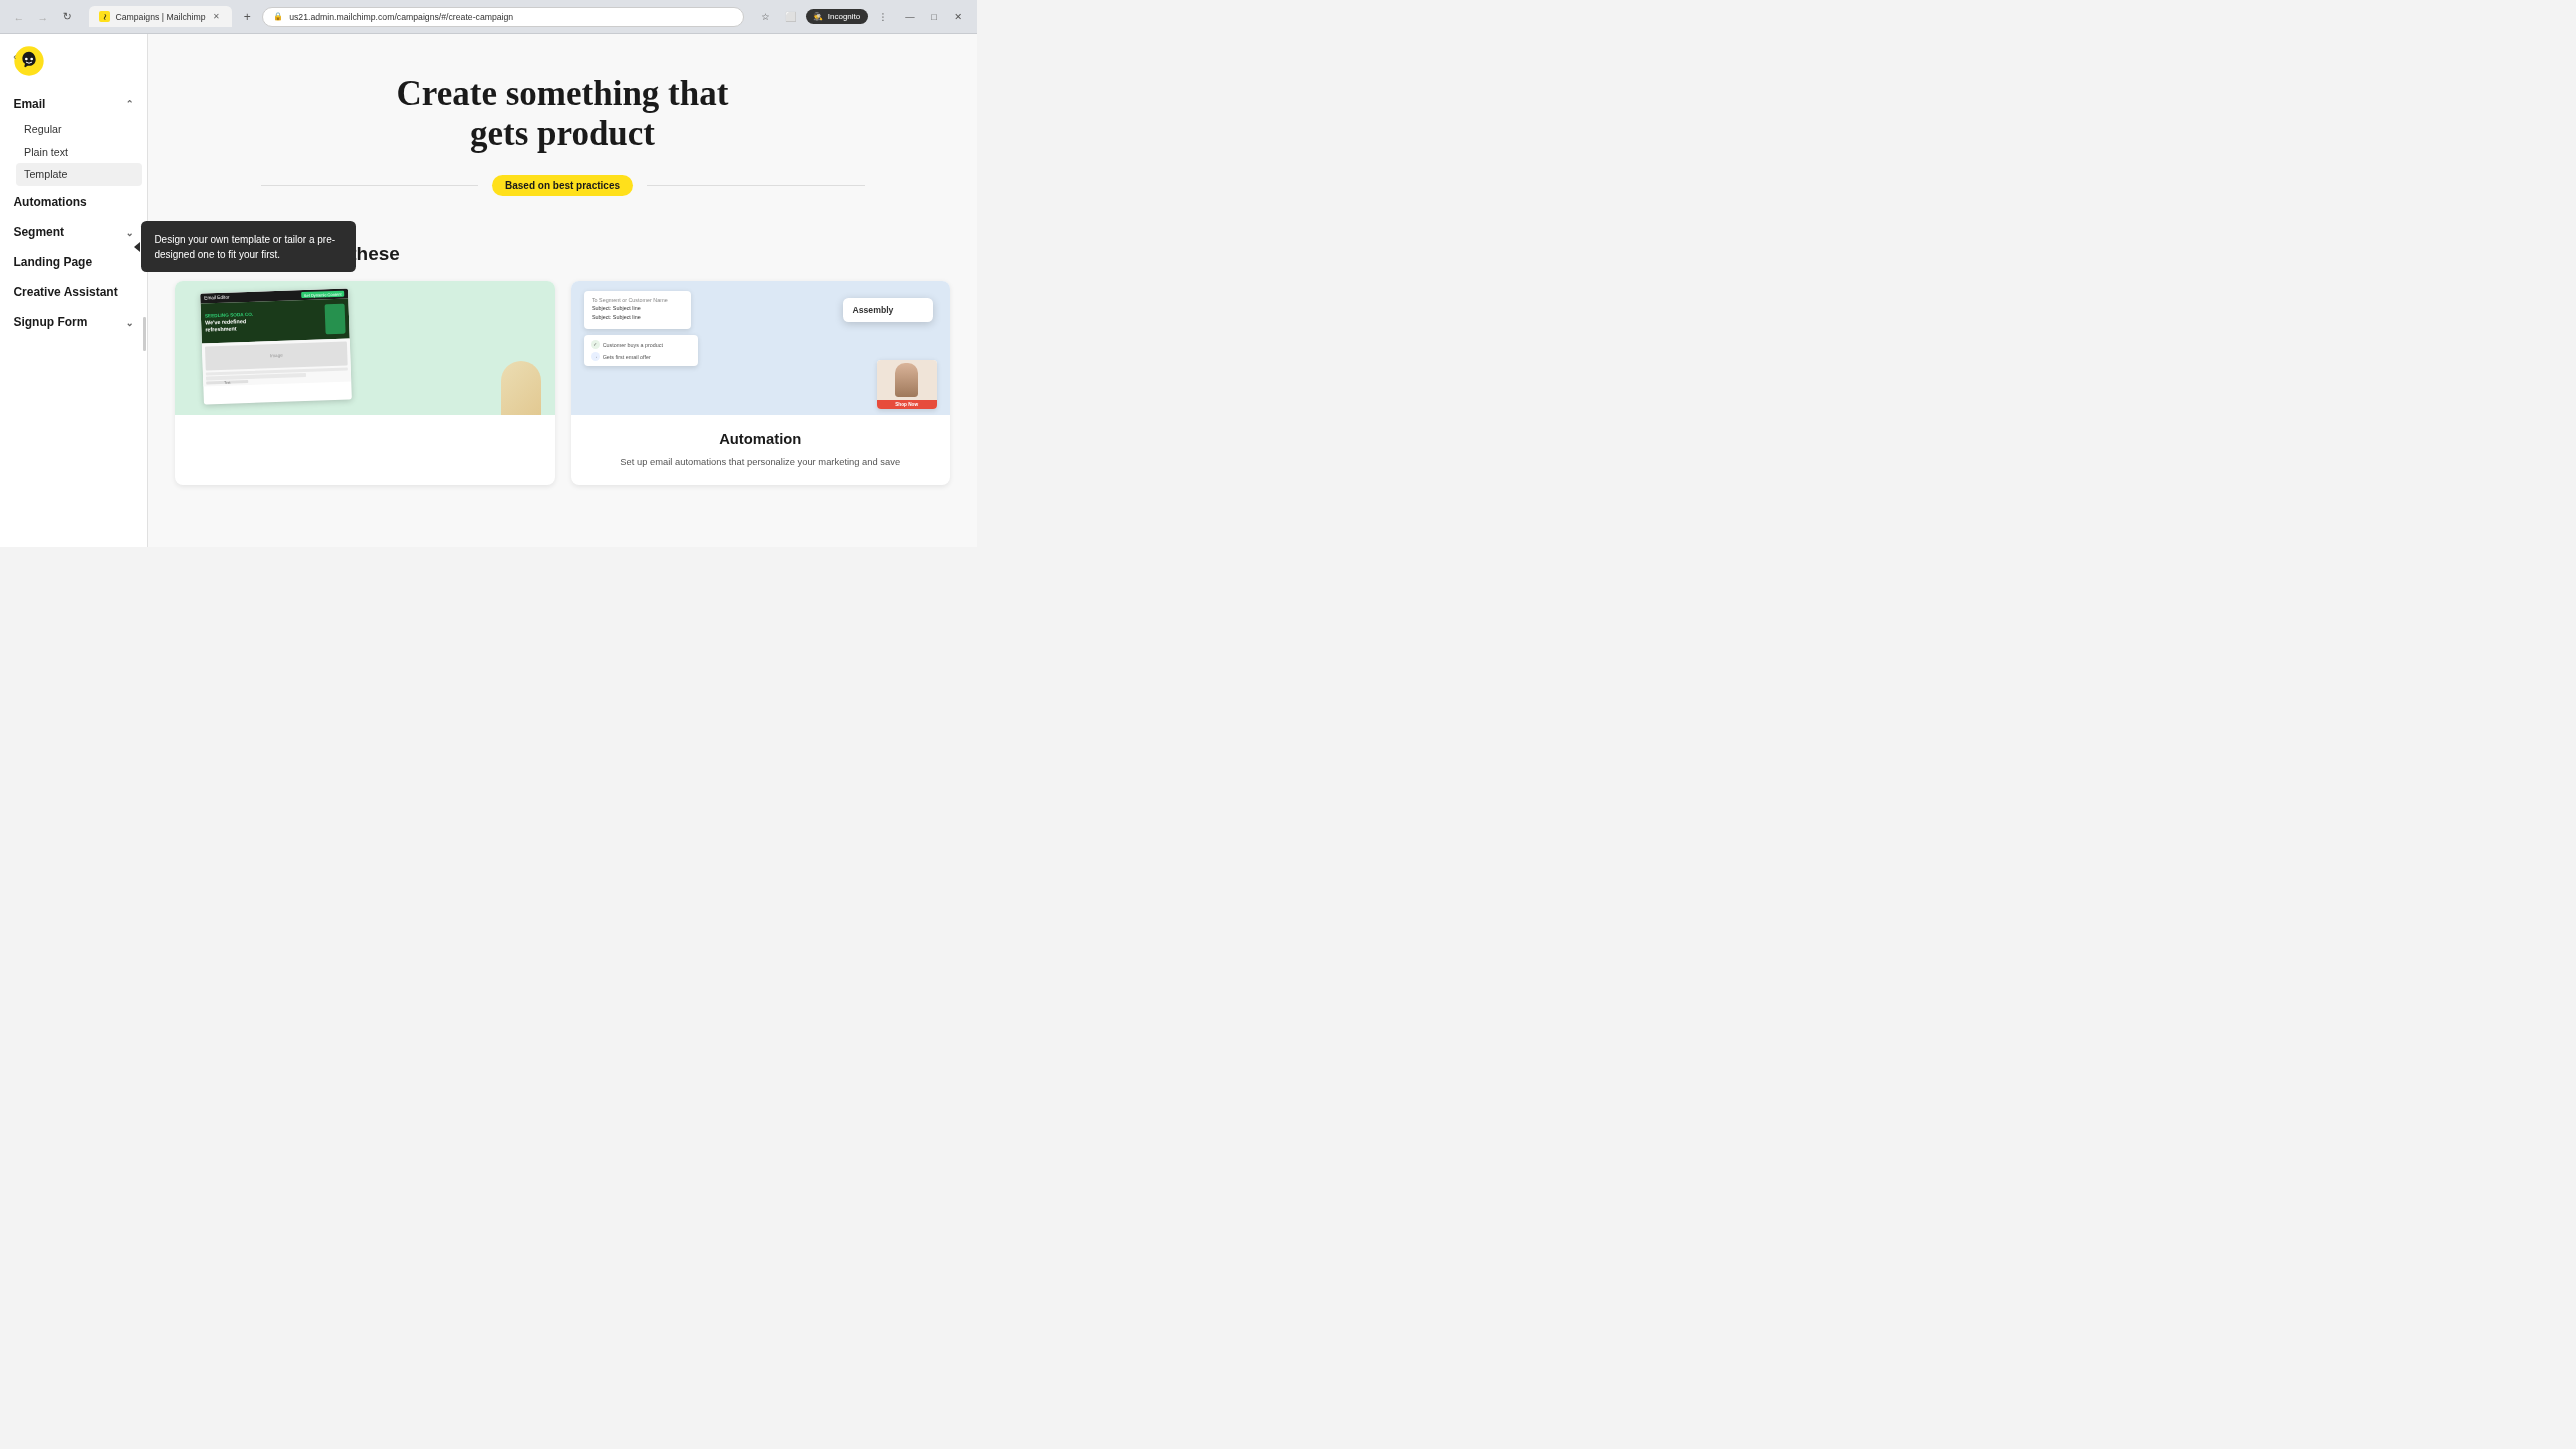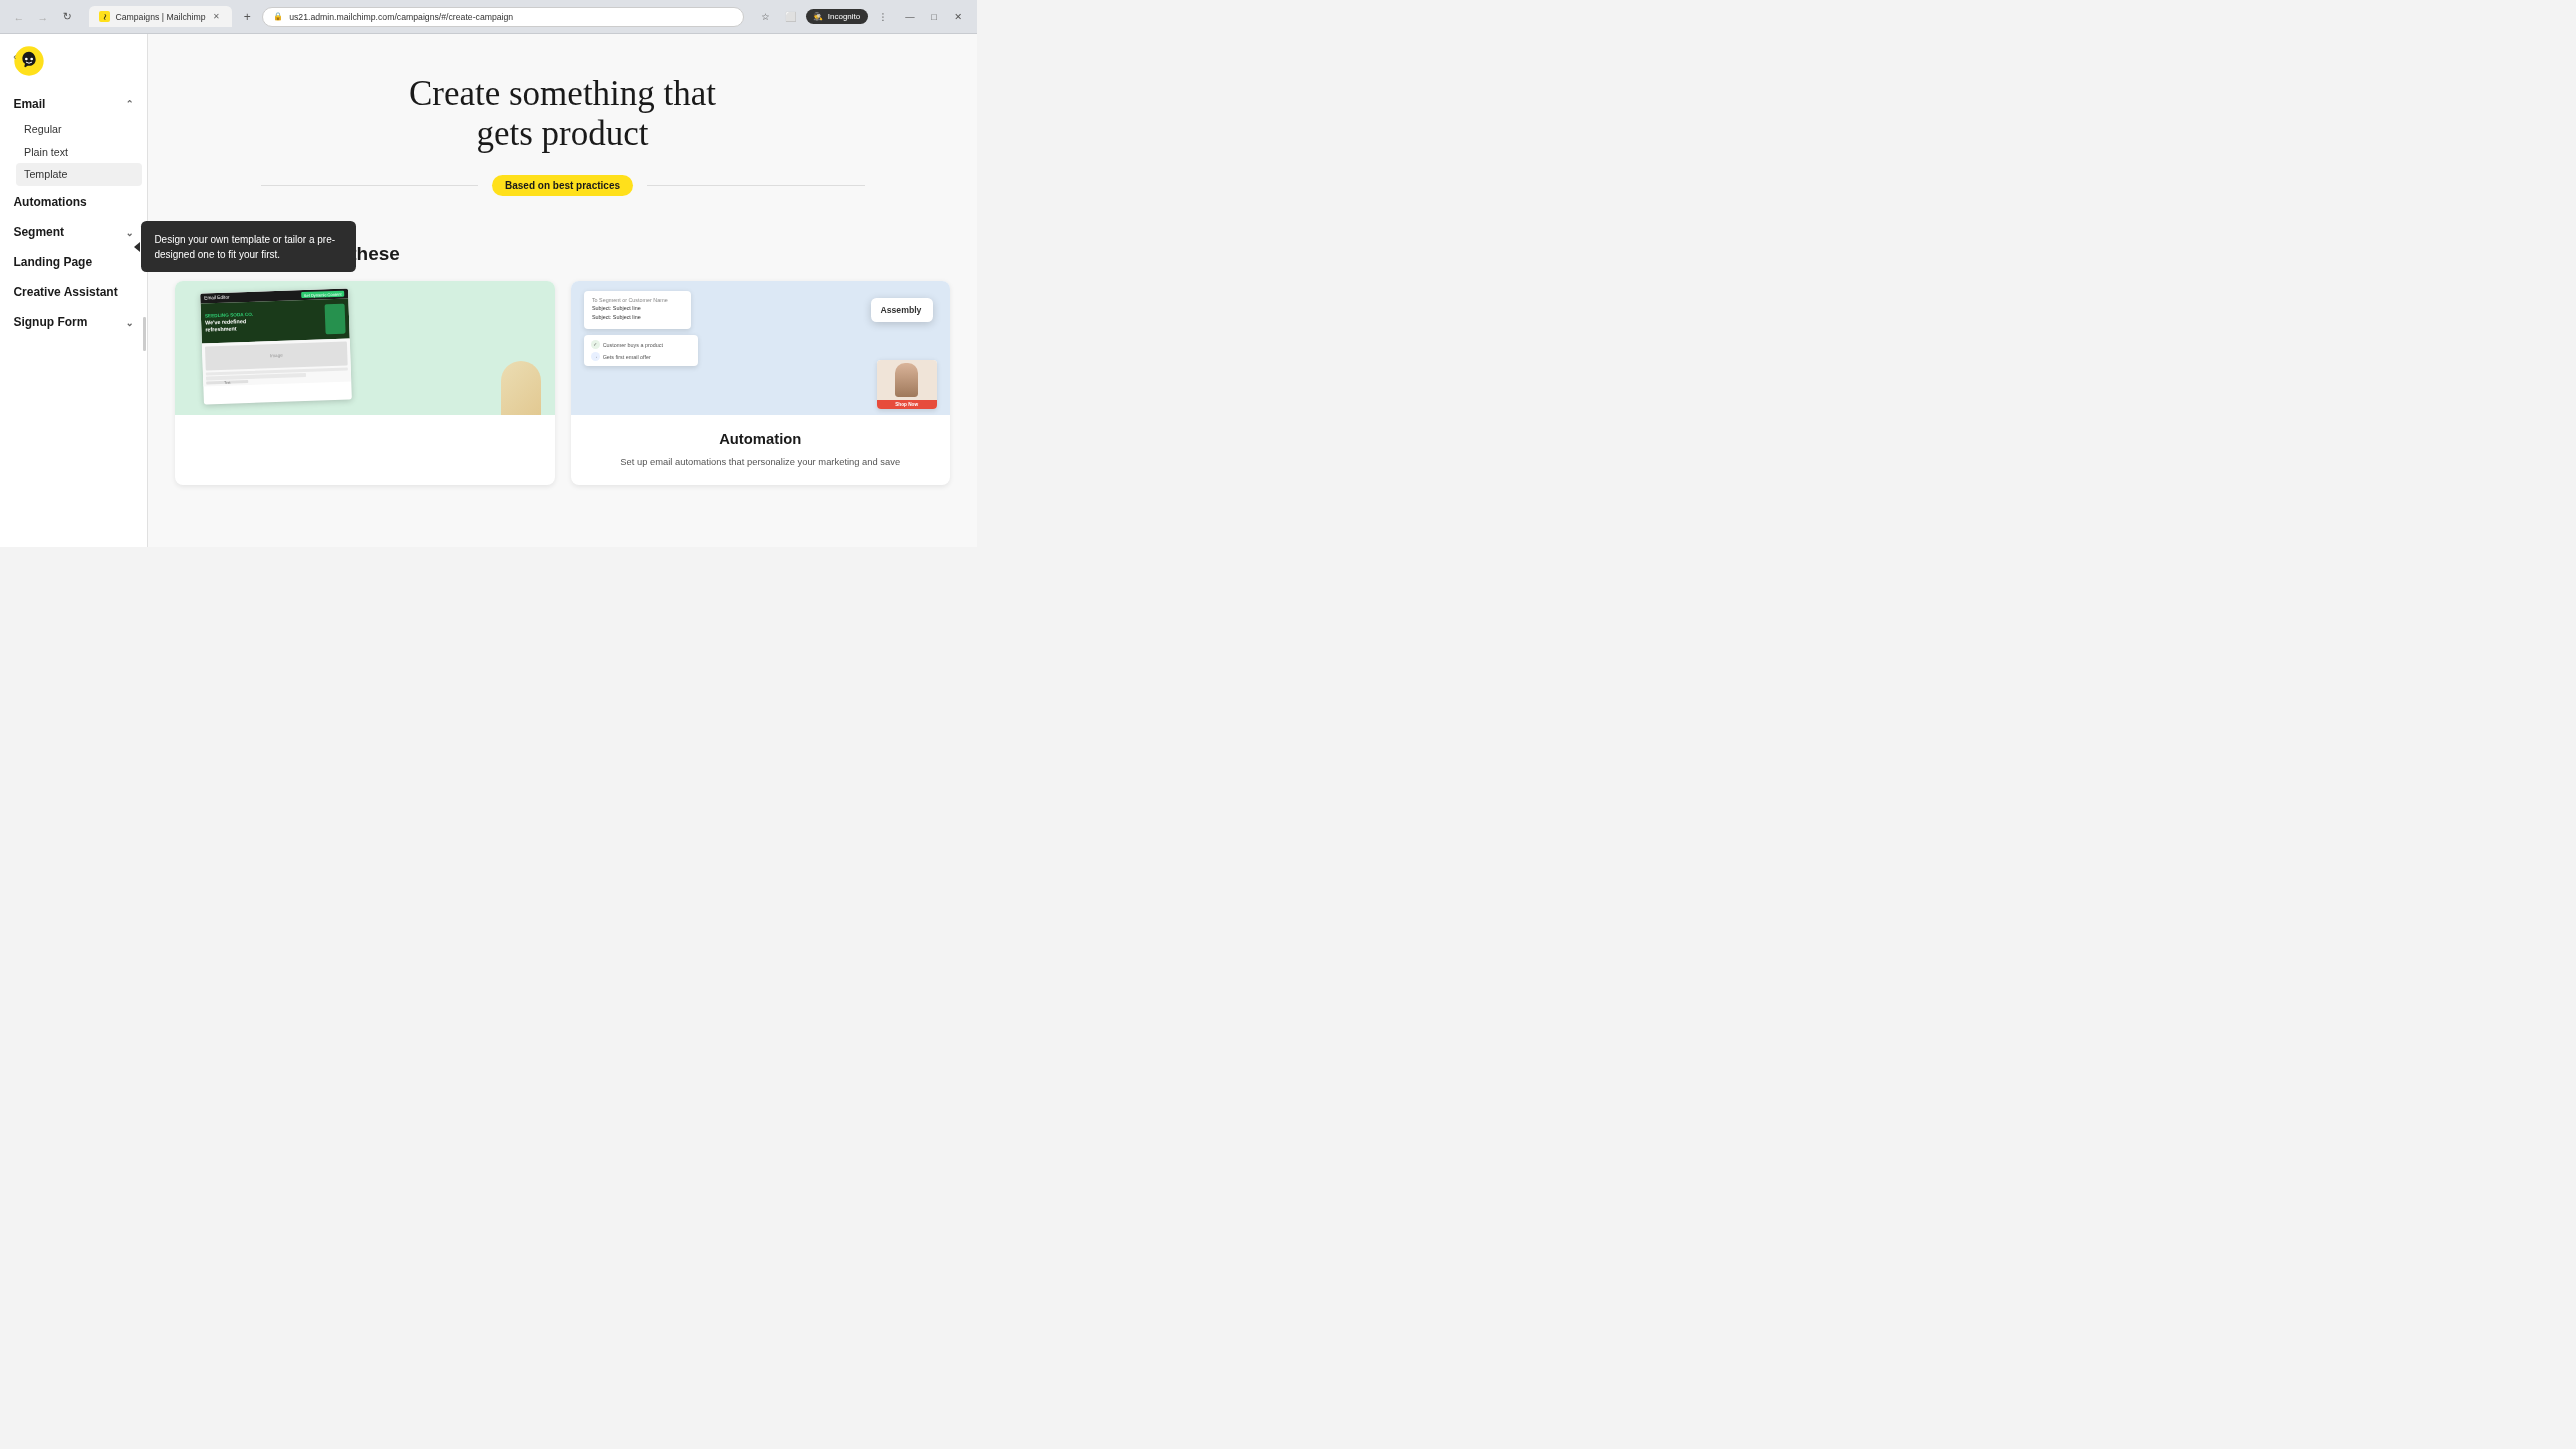--- a/index.html
+++ b/index.html
@@ -277,21 +277,21 @@
       overflow-y: auto;
       background: #f8f8f8;
       position: relative;
     }
     .hero-section {
       text-align: center;
       padding: 40px 27px 20px;
     }
     .hero-title {
       font-size: 35px;
-      font-weight: 400;
+      font-weight: 700;
       color: #1a1a1a;
       line-height: 1.15;
       font-family: Georgia, serif;
       margin-bottom: 20px;
     }
     .hero-divider {
       display: flex;
       align-items: center;
       gap: 13.4px;
       margin: 0 auto 27px;
@@ -520,21 +520,21 @@
       <div class="campaign-card">
         <div class="card-preview blue-bg">
           <div style="position:relative; width:100%; height:100%; overflow:hidden;">
 
             <div style="position:absolute; top:10px; left:13.4px; background:white; border-radius:4px; padding:5.4px 8px; box-shadow:0 1.3px 5.4px rgba(0,0,0,0.12); font-size:5.4px; color:#444; width:107px;">
               <div style="margin-bottom:2px; color:#888;">To Segment or Customer Name</div>
               <div style="margin-bottom:3.4px; color:#333; font-weight:500;">Subject: Subject line</div>
               <div style="margin-bottom:3.4px; color:#333; font-weight:500;">Subject: Subject line</div>
             </div>
 
-            <div style="position:absolute; top:17px; right:17px; background:white; border-radius:5.4px; padding:6.7px 9.4px; box-shadow:0 2px 8px rgba(0,0,0,0.18); font-size:8.7px; font-weight:700; color:#333; width:62px;">
+            <div style="position:absolute; top:17px; right:17px; background:white; border-radius:5.4px; padding:6.7px 9.4px; box-shadow:0 2px 8px rgba(0,0,0,0.18); font-size:8.7px; font-weight:700; color:#333; width:90px;">
               <span>Assembly</span>
             </div>
 
             <div style="position:absolute; top:54px; left:13.4px; background:white; border-radius:4px; padding:4.7px 6.7px; box-shadow:0 1.3px 5.4px rgba(0,0,0,0.12); font-size:5.4px; color:#555; width:114px;">
               <div style="display:flex; align-items:center; gap:2.7px; margin-bottom:2.7px;">
                 <div style="width:9.4px; height:9.4px; border-radius:50%; background:#e8f4e8; display:flex; align-items:center; justify-content:center; font-size:4.7px;">✓</div>
                 <span>Customer buys a product</span>
               </div>
               <div style="display:flex; align-items:center; gap:2.7px;">
                 <div style="width:9.4px; height:9.4px; border-radius:50%; background:#e8f0ff; display:flex; align-items:center; justify-content:center; font-size:4.7px;">→</div>

